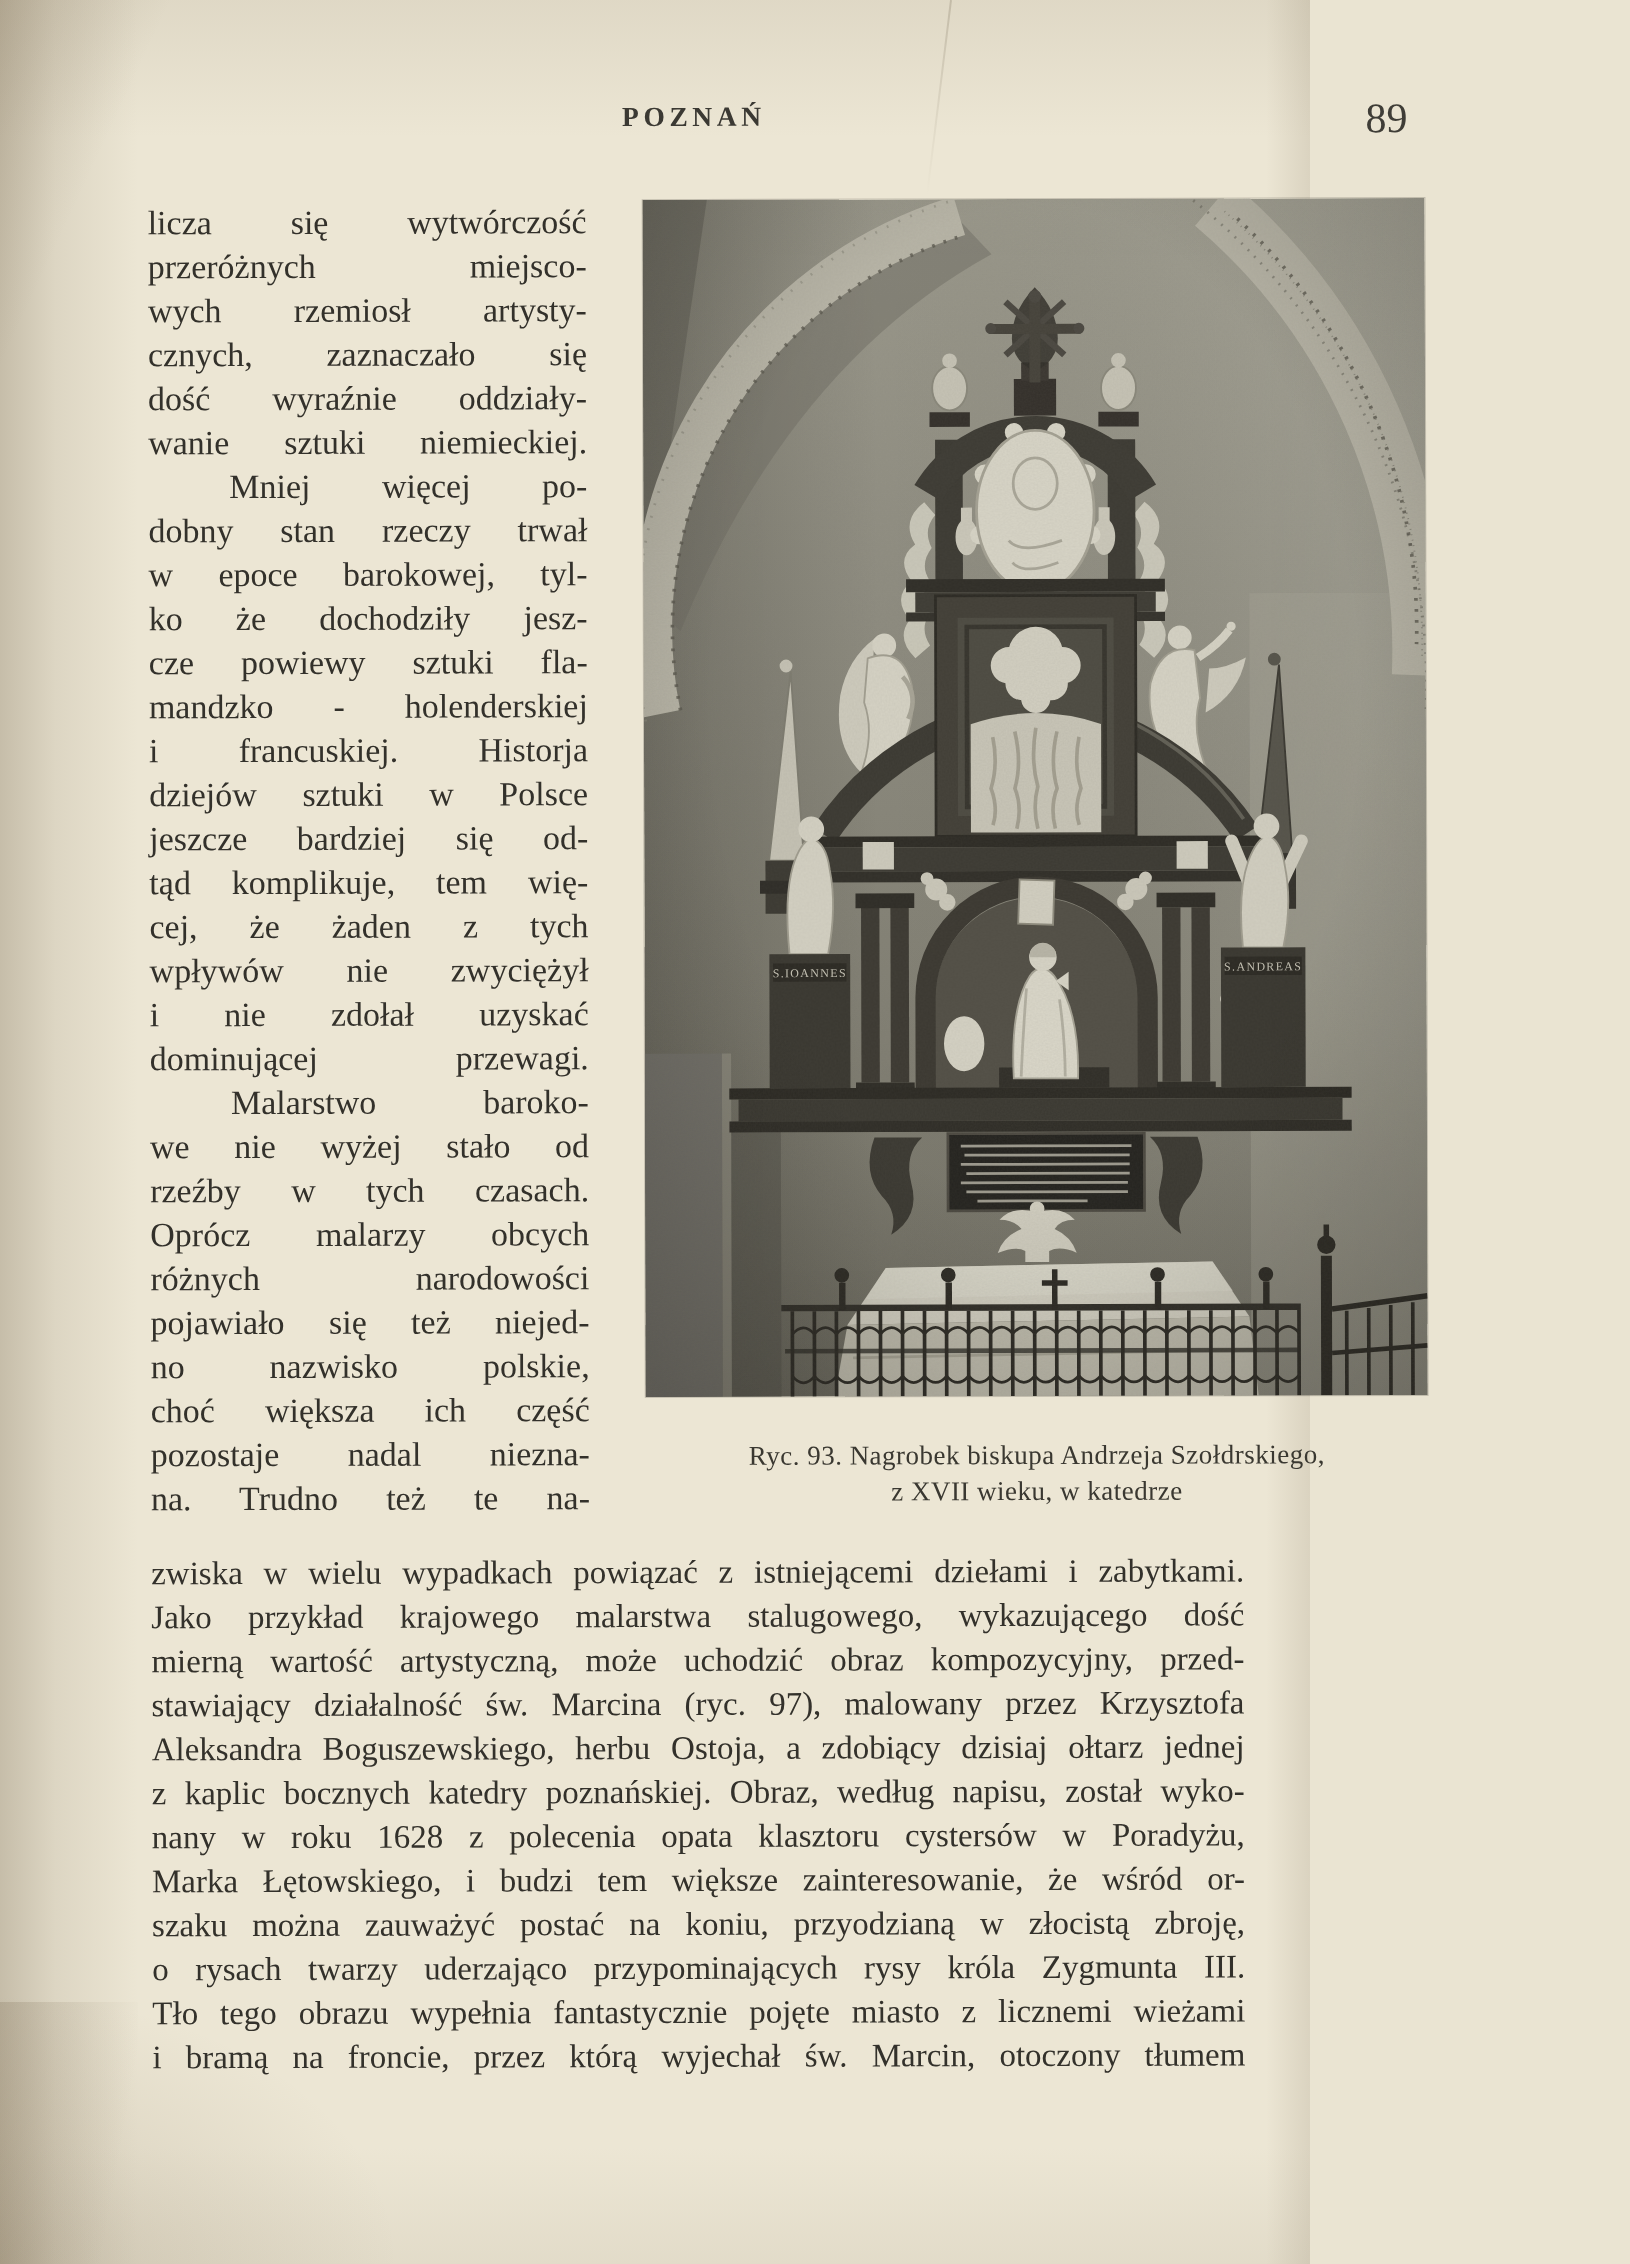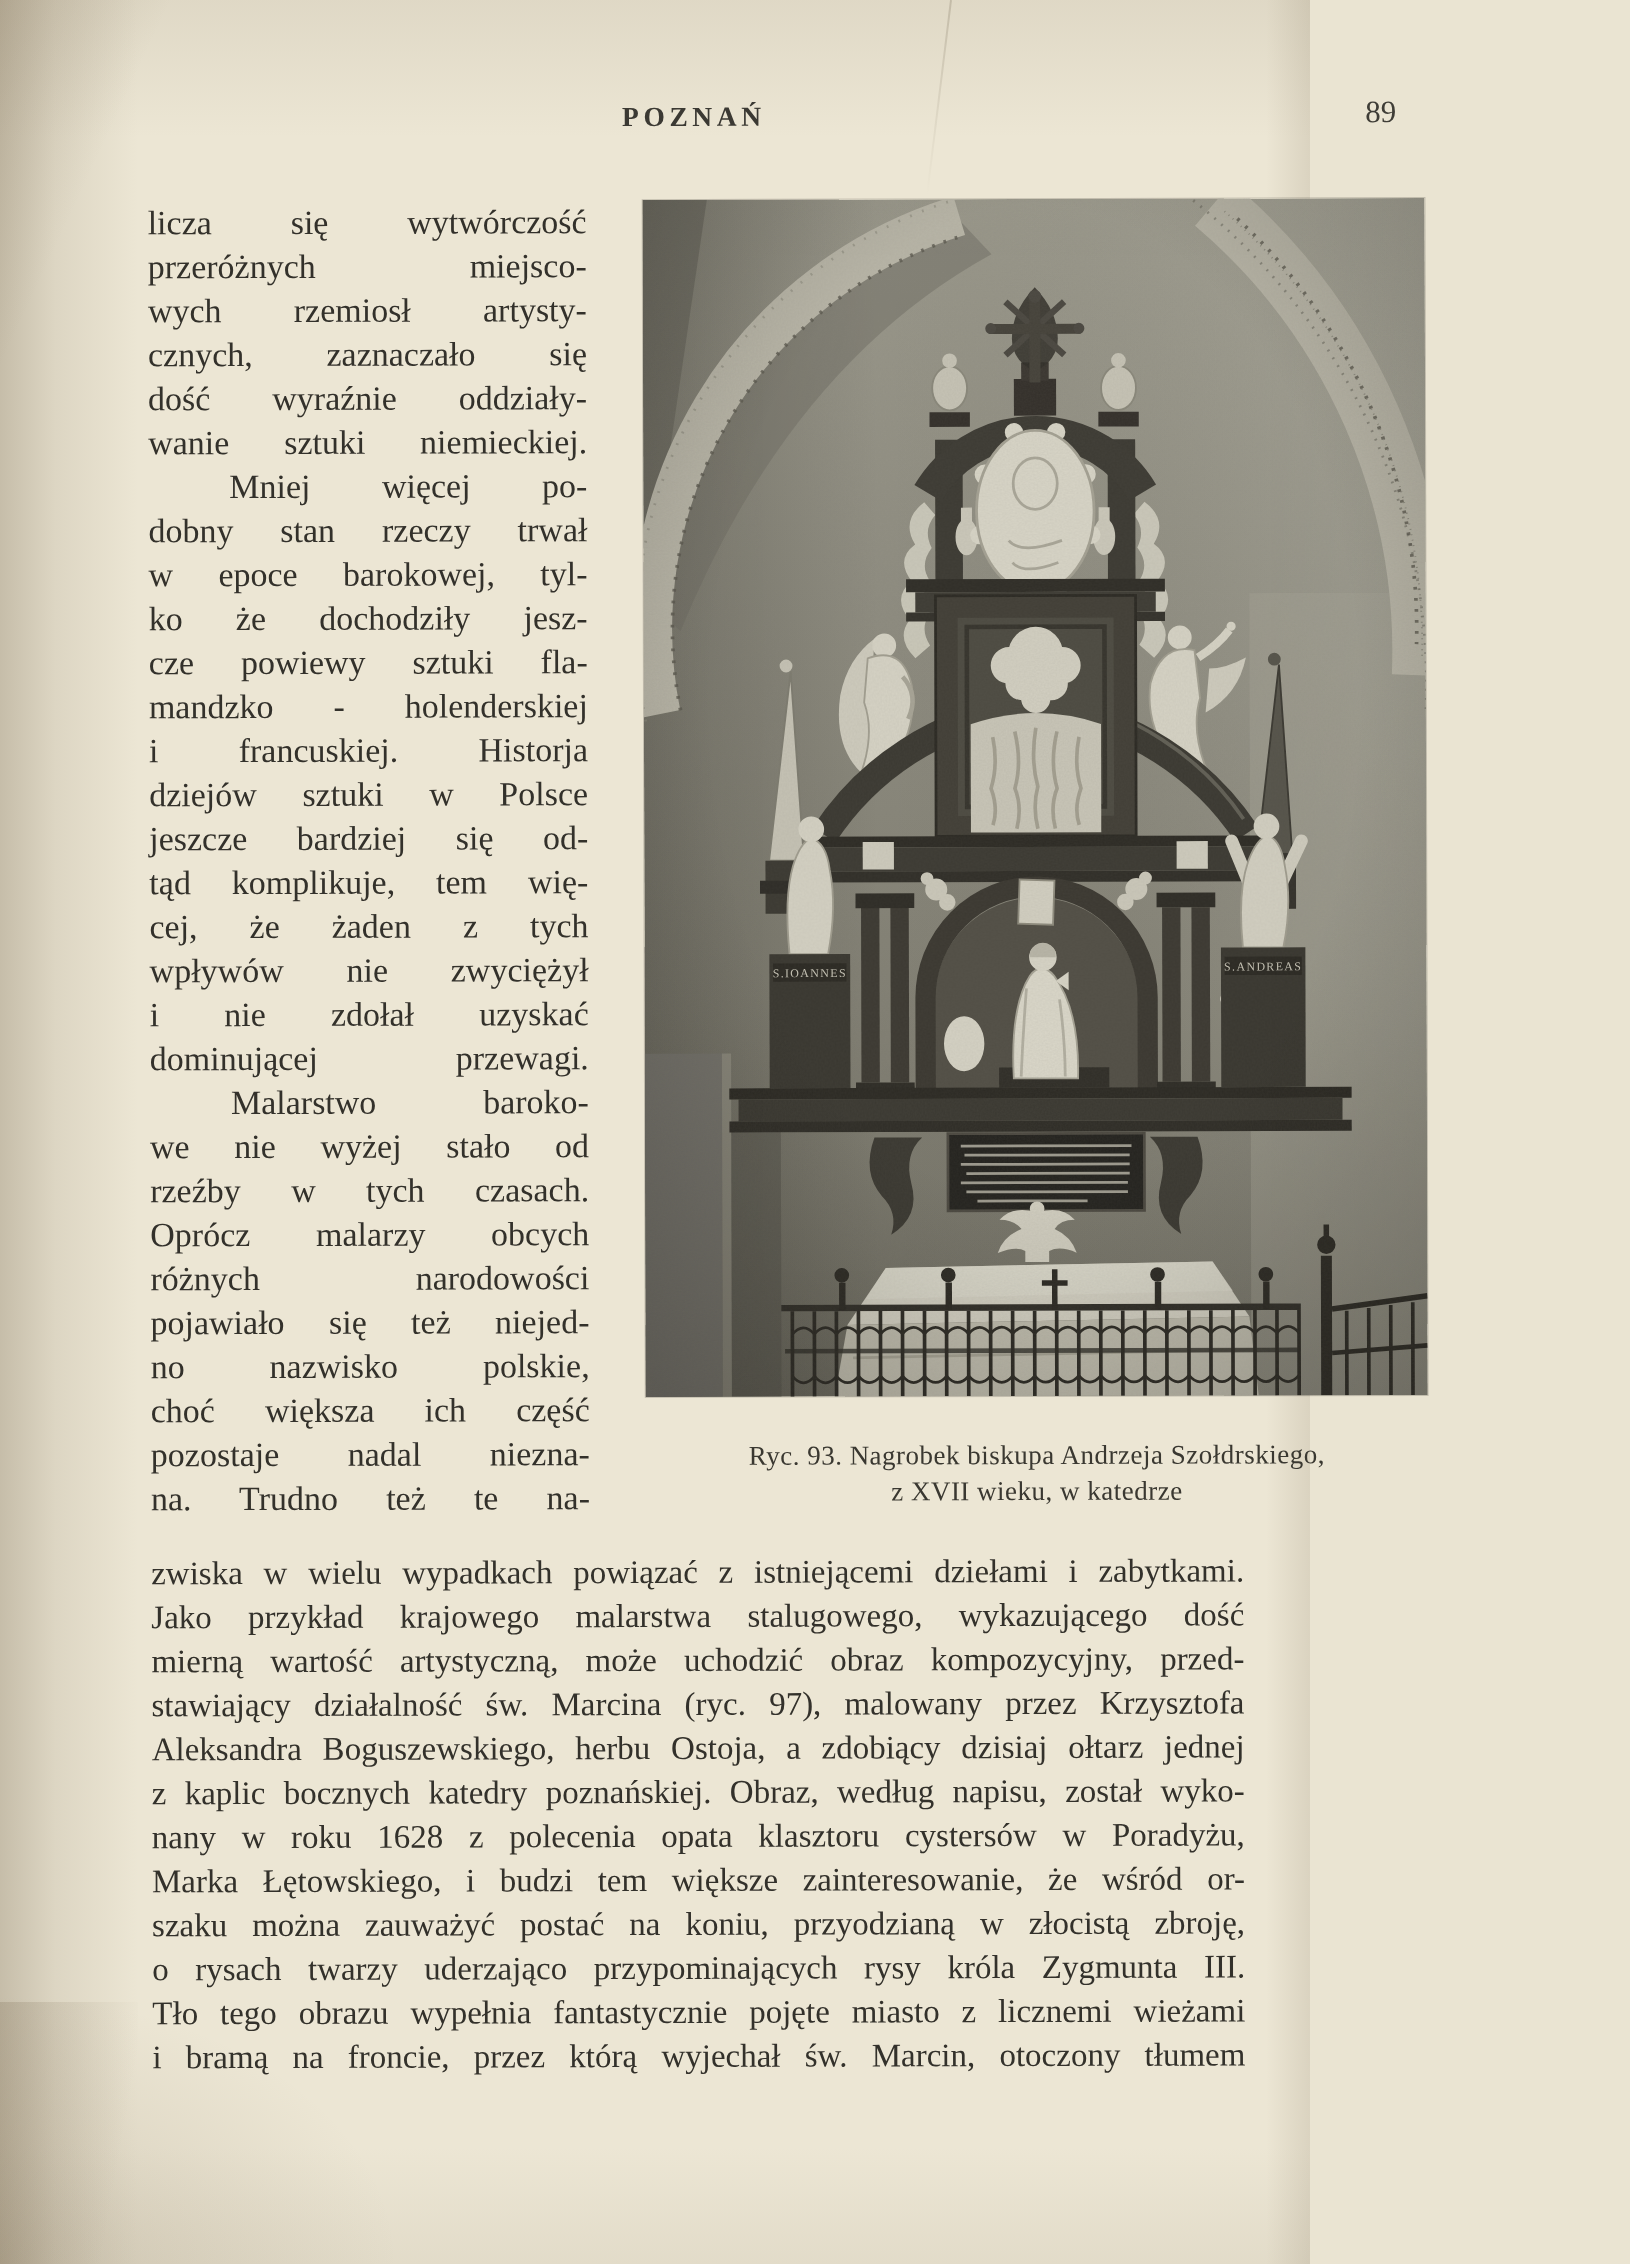--- a/index.html
+++ b/index.html
@@ -20,21 +20,21 @@
       #ece6d4;
     color:#34322c;
   }
   .content{position:absolute;inset:0;transform:rotate(-0.15deg);}
   .running-head{
     position:absolute;left:150px;top:101px;width:1093px;
     text-align:center;font-size:27.5px;font-weight:700;letter-spacing:4.6px;color:#3b3933;
   }
   .page-num{
     position:absolute;left:1368px;top:96px;width:83px;
-    font-size:31px;color:#3f3d37;text-align:left;
+    font-size:42px;color:#3f3d37;text-align:left;
   }
   .left-col{
     position:absolute;left:150px;top:200px;width:439px;
     font-size:34px;line-height:44px;color:#33312b;
   }
   .body-block{
     position:absolute;left:150px;top:1550px;width:1093px;
     font-size:33px;line-height:44px;color:#33312b;
   }
   .tline{text-align:justify;text-align-last:justify;white-space:nowrap;}

